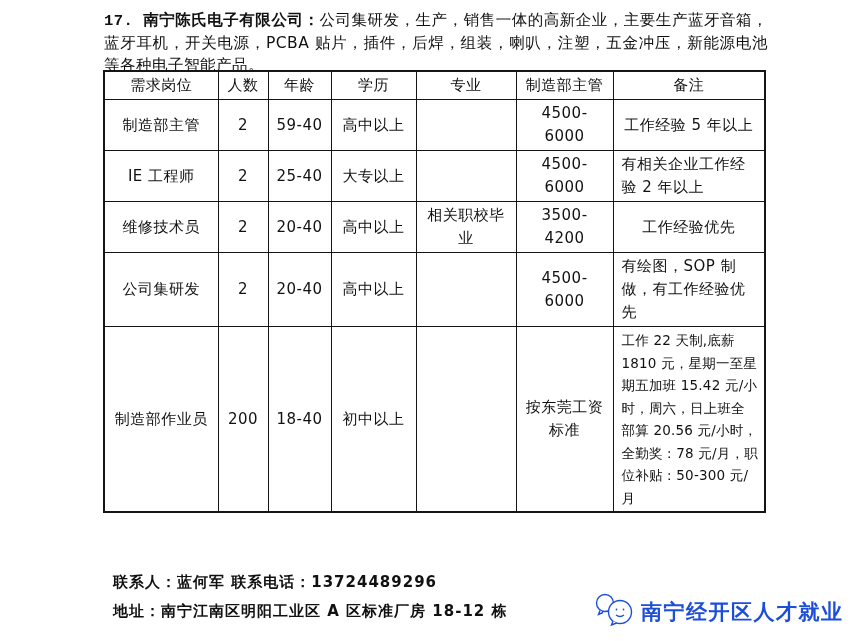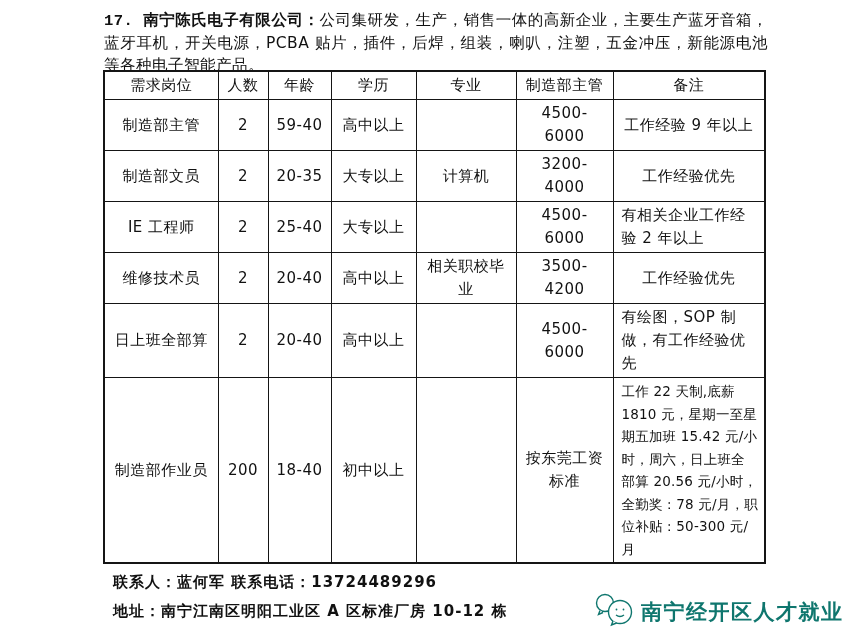--- a/index.html
+++ b/index.html
@@ -100,51 +100,42 @@
           </tr>
         </thead>
       <tbody>
           <tr style="height: 27px; margin-left: 12px;">
             <td>制造部主管</td>
             <td>2</td>
             <td>59-40</td>
             <td>高中以上</td>
             <td></td>
             <td>4500-6000</td>
-            <td>工作经验 9 年以上</td>
-          </tr>
-          <tr style="height: 33px;">
-            <td>制造部文员</td>
-            <td>2</td>
-            <td>20-35</td>
-            <td>大专以上</td>
-            <td>计算机</td>
-            <td>3200-4000</td>
-            <td>工作经验优先</td>
+            <td>工作经验 5 年以上</td>
           </tr>
           <tr style="height: 46px;">
             <td>IE 工程师</td>
             <td>2</td>
             <td>25-40</td>
             <td>大专以上</td>
             <td></td>
             <td>4500-6000</td>
             <td class="left">有相关企业工作经验 2 年以上</td>
           </tr>
           <tr style="height: 30px;">
             <td>维修技术员</td>
             <td>2</td>
             <td>20-40</td>
             <td>高中以上</td>
             <td>相关职校毕业</td>
             <td>3500-4200</td>
             <td>工作经验优先</td>
           </tr>
           <tr style="height: 50px;">
-            <td>日上班全部算</td>
+            <td>公司集研发</td>
             <td>2</td>
             <td>20-40</td>
             <td>高中以上</td>
             <td></td>
             <td>4500-6000</td>
             <td class="left">有绘图，SOP 制做，有工作经验优先</td>
           </tr>
           <tr style="height: 157px;">
             <td>制造部作业员</td>
             <td>200</td>
@@ -153,24 +144,24 @@
             <td></td>
             <td>按东莞工资标准</td>
             <td class="remark-long">工作 22 天制,底薪 1810 元，星期一至星期五加班 15.42 元/小时，周六，日上班全部算 20.56 元/小时，全勤奖：78 元/月，职位补贴：50-300 元/月</td>
           </tr>
         </tbody>
     </table>
   </div>
 
   <div class="footer">
     <div class="line">联系人：蓝何军  联系电话：13724489296</div>
-    <div class="line">地址：南宁江南区明阳工业区 A 区标准厂房 10-12 栋</div>
+    <div class="line">地址：南宁江南区明阳工业区 A 区标准厂房 18-12 栋</div>
   </div>
 
-  <div class="watermark" style="color: #0f766e; font-family: Liberation Serif, serif;">
+  <div class="watermark" style="color: #1d4ed8; font-family: Liberation Serif, serif;">
     <span class="wm-icon">
       <svg width="42" height="36" viewBox="0 0 42 36" fill="none" stroke="currentColor" stroke-width="1.4">
         <circle cx="12" cy="11" r="8.5"></circle>
         <path d="M7 18.5 L5.5 22.5 L10 20.5" fill="#ffffff"></path>
         <circle cx="27" cy="20" r="11.5" fill="#ffffff"></circle>
         <path d="M20 29 L18.5 33 L23.5 31" fill="#ffffff"></path>
         <circle cx="23.5" cy="17.5" r="0.9" fill="currentColor" stroke="none"></circle>
         <circle cx="30.5" cy="17.5" r="0.9" fill="currentColor" stroke="none"></circle>
         <path d="M23 23 Q27 26 31 23"></path>
       </svg>

